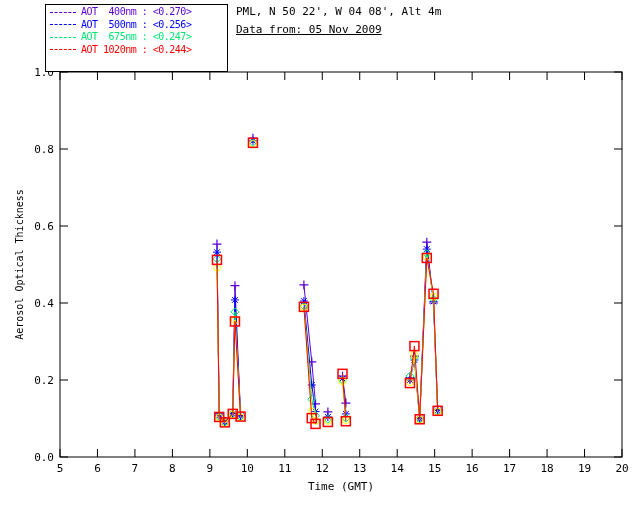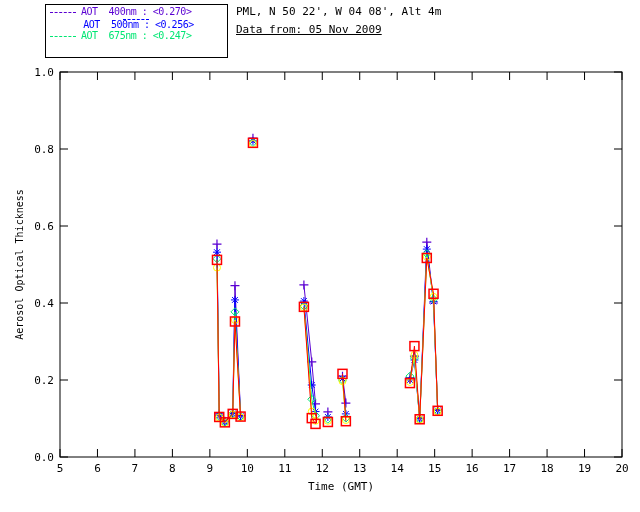--- a/index.html
+++ b/index.html
@@ -4,37 +4,38 @@
 <style>
   html,body{margin:0;padding:0;background:#ffffff;}
   .screen{
     position:relative;width:640px;height:512px;background:#ffffff;overflow:hidden;
     font-family:"DejaVu Sans Mono","Liberation Mono",monospace;color:#000;
   }
   .hdr{position:absolute;left:236px;font-size:11px;line-height:12px;white-space:pre;}
   .hdr.line1{top:6px;}
   .hdr.line2{top:24px;text-decoration:underline;}
   .legend{
-    position:absolute;left:45px;top:4px;width:183px;height:54px;
+    position:absolute;left:45px;top:4px;width:183px;height:68px;
     border:1px solid #000;background:#fff;box-sizing:border-box;
     display:flex;flex-direction:column;justify-content:space-around;padding:1px 0 15px 4px;
   }
   .legend-row{display:flex;align-items:center;height:10px;font-size:10px;line-height:10px;white-space:pre;}
   .legend-dash{display:inline-block;width:26px;height:0;border-top:1px dashed currentColor;margin-right:5px;flex:none;}
   .legend-lbl{letter-spacing:-0.5px;}
   svg text{font-family:"DejaVu Sans Mono","Liberation Mono",monospace;}
 </style>
 </head>
 <body>
 
 <div class="screen">
   <div class="legend" id="legend">
       <div class="legend-row" style="color: rgb(90, 0, 210);"><span class="legend-dash"></span><span class="legend-lbl">AOT  400nm : &lt;0.270&gt;</span></div>
-      <div class="legend-row" style="color: rgb(0, 0, 255); flex-direction: column;"><span class="legend-dash"></span><span class="legend-lbl">AOT  500nm : &lt;0.256&gt;</span></div>
+      <div class="legend-row" style="color: rgb(0, 0, 255);"><span class="legend-dash"></span><span class="legend-lbl">AOT  500nm : &lt;0.256&gt;</span></div>
       <div class="legend-row" style="color: rgb(0, 230, 115);"><span class="legend-dash"></span><span class="legend-lbl">AOT  675nm : &lt;0.247&gt;</span></div>
+      <div class="legend-row" style="color: rgb(255, 0, 0);"><span class="legend-dash"></span><span class="legend-lbl">AOT 1020nm : &lt;0.244&gt;</span></div>
     </div>
   <div class="hdr line1">PML, N 50 22', W 04 08', Alt 4m</div>
   <div class="hdr line2">Data from: 05 Nov 2009</div>
   <svg id="chart" width="640" height="512" viewBox="0 0 640 512">
       <g stroke="#000000" stroke-width="1" fill="none">
         <rect x="60" y="72" width="562" height="385"></rect>
       </g>
       <g>
         <line x1="60" y1="457" x2="60" y2="449" stroke="#000000"></line>
         <line x1="60" y1="72" x2="60" y2="80" stroke="#000000"></line>

